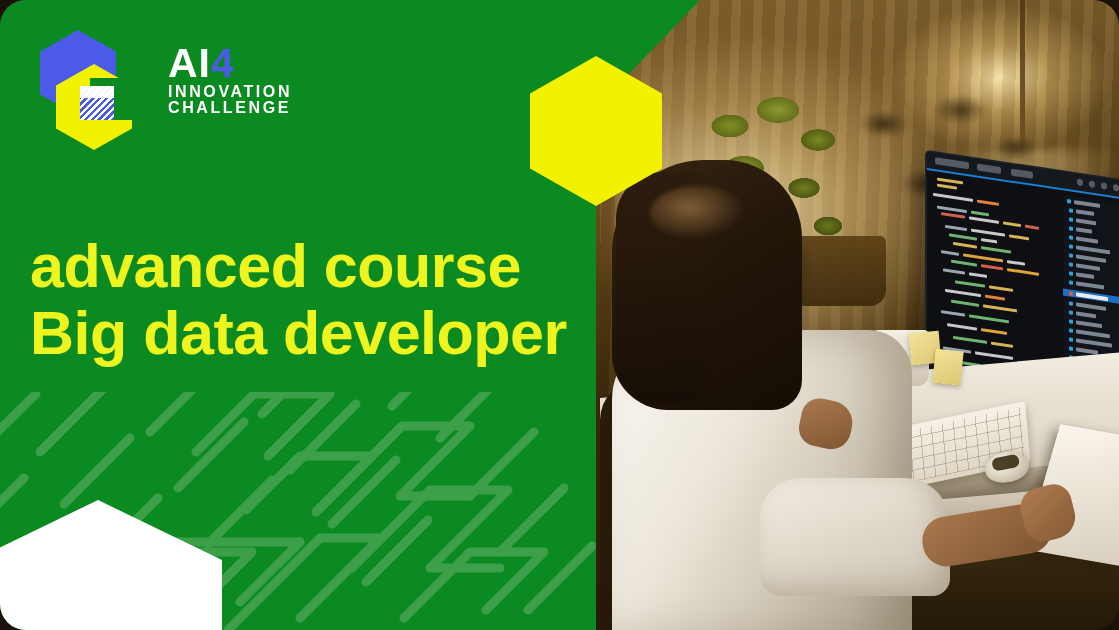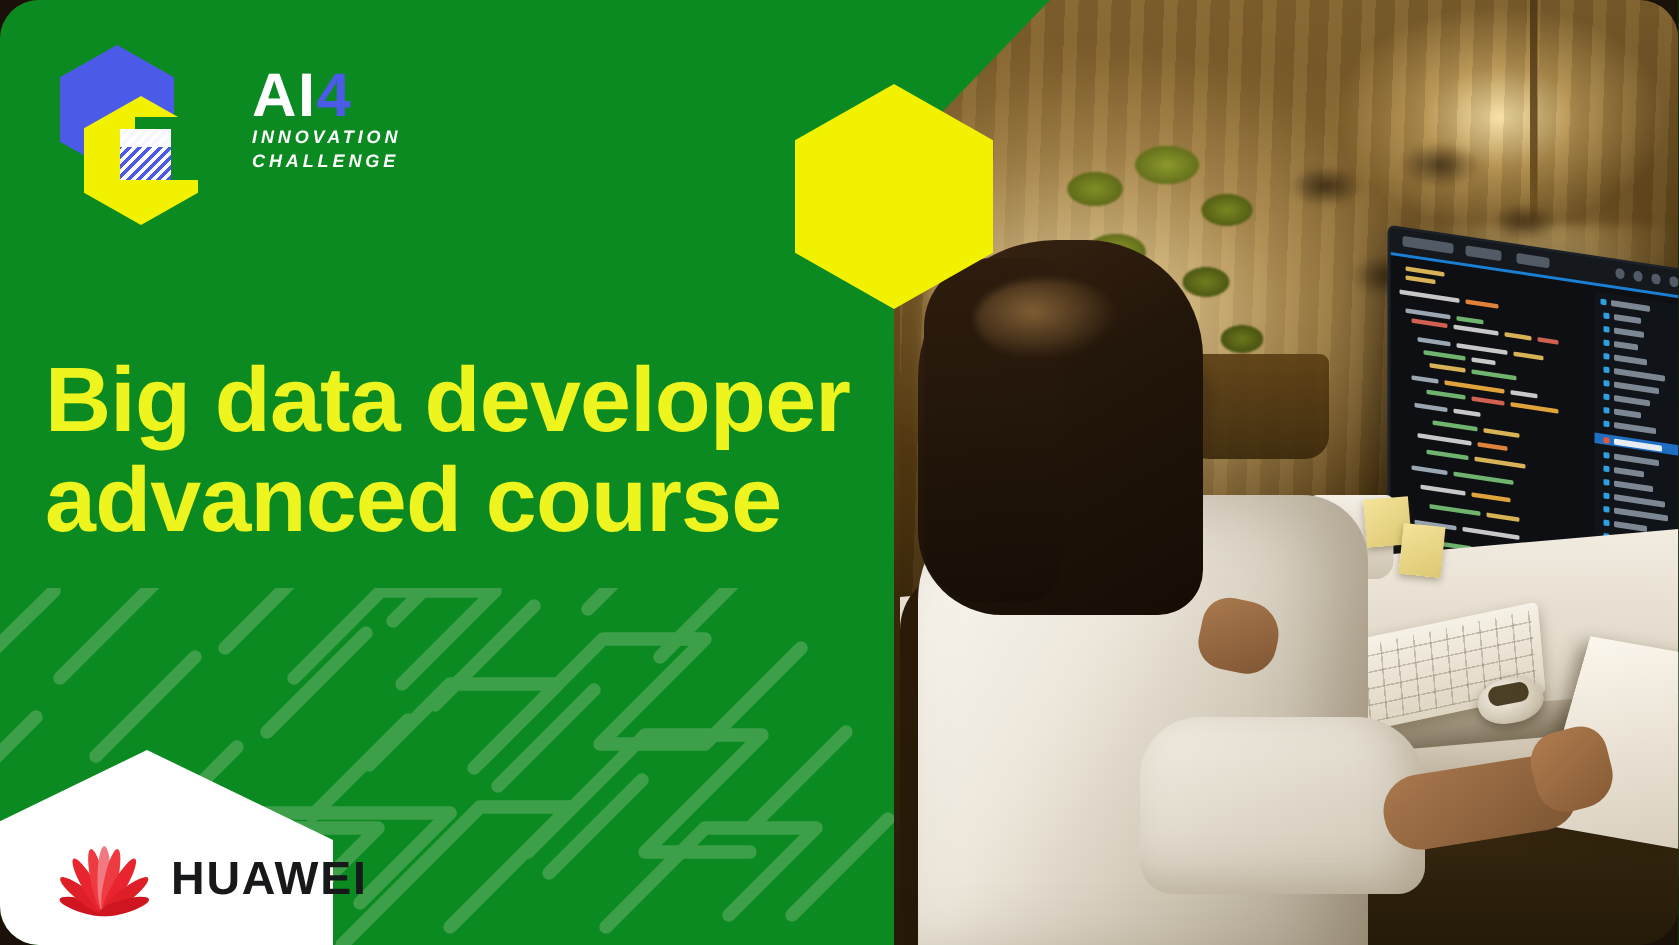--- a/index.html
+++ b/index.html
@@ -288,21 +288,21 @@
     background:repeating-linear-gradient(135deg,#ffffff 0 2.4px,#4b5be8 2.4px 4.8px);
     transform:rotate(0deg);
   }
   .chip2{
     position:absolute;left:56px;top:60px;width:34px;height:12px;background:#ffffff;opacity:.95;
   }
   .logo-text{position:absolute;left:100px;top:18px;color:#ffffff;margin-left:44px;}
   .lt-1{font-size:41px;font-weight:bold;letter-spacing:1px;line-height:38px;}
   .lt-1 .four{color:#4b5be8;}
   .lt-2{font-size:41px;font-weight:bold;letter-spacing:1px;line-height:40px;}
-  .lt-3{font-size:12px;font-weight:bold;letter-spacing:2.6px;line-height:13px;margin-top:3px;font-style:italic;}
+  .lt-3{font-size:16px;font-weight:bold;letter-spacing:2.6px;line-height:13px;margin-top:3px;}
 
   
   .title{
     position:absolute;left:30px;top:233px;width:545px;
     color:#eef51e;font-size:61px;font-weight:bold;line-height:67px;letter-spacing:-.5px;
   }
 
   
   .huawei{position:absolute;left:34px;top:562px;display:flex;align-items:center;gap:14px;}
   .hw-mark{position:relative;width:66px;height:48px;}
@@ -500,48 +500,34 @@
         <path d="M320 116 L402 34 L470 34 L400 104 L470 104"></path>
         <path d="M352 176 L430 98 L508 98 L430 176 L500 176"></path>
         <path d="M404 226 L470 160 L544 160 L486 218"></path>
         <path d="M196 60 L254 2 L330 2 L268 64"></path>
         <path d="M246 118 L300 64 L372 64 L316 120"></path>
       </g>
     </svg>
   </div>
 
   <div class="white-pent"></div>
-  <div class="huawei">
-    <div class="hw-mark">
-      <div class="petal" style="background:#cf1620;transform:rotate(-74deg) translateY(3px);height:34px;"></div>
-      <div class="petal" style="background:#de1f28;transform:rotate(-52deg) translateY(1px);height:38px;"></div>
-      <div class="petal" style="background:#e8252e;transform:rotate(-30deg);height:41px;"></div>
-      <div class="petal" style="background:#ee3b42;transform:rotate(-12deg);height:43px;"></div>
-      <div class="petal" style="background:#f2797f;transform:rotate(0deg);height:44px;"></div>
-      <div class="petal" style="background:#ee3b42;transform:rotate(12deg);height:43px;"></div>
-      <div class="petal" style="background:#e8252e;transform:rotate(30deg);height:41px;"></div>
-      <div class="petal" style="background:#de1f28;transform:rotate(52deg) translateY(1px);height:38px;"></div>
-      <div class="petal" style="background:#cf1620;transform:rotate(74deg) translateY(3px);height:34px;"></div>
-    </div>
-    <div class="hw-word">HUAWEI</div>
-  </div>
 
   <div class="hex-yellow"></div>
 
   <div class="logo">
     <div class="hex-blue"></div>
     <div class="hex-yel"></div>
     <div class="hex-notch"></div>
     <div class="chip"></div>
     <div class="chip2"></div>
     <div class="logo-text">
       <div class="lt-1"><span>AI</span><span class="four">4</span></div>
       <div class="lt-3">INNOVATION</div>
       <div class="lt-3">CHALLENGE</div>
     </div>
   </div>
 
   <div class="title">
+    <div>advanced course</div>
     <div>Big data developer</div>
-    <div>advanced course</div>
   </div>
 
 </div>
 
 </body></html>

